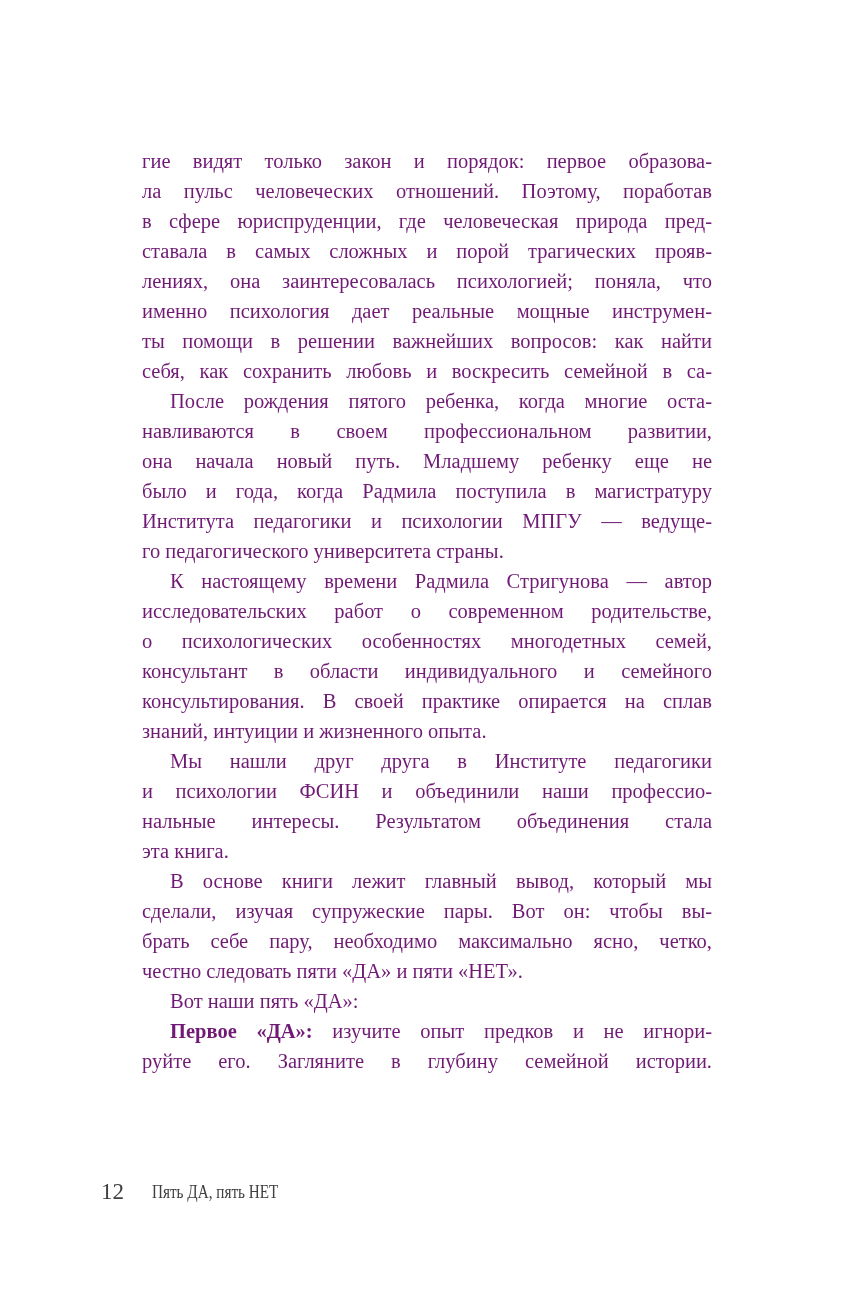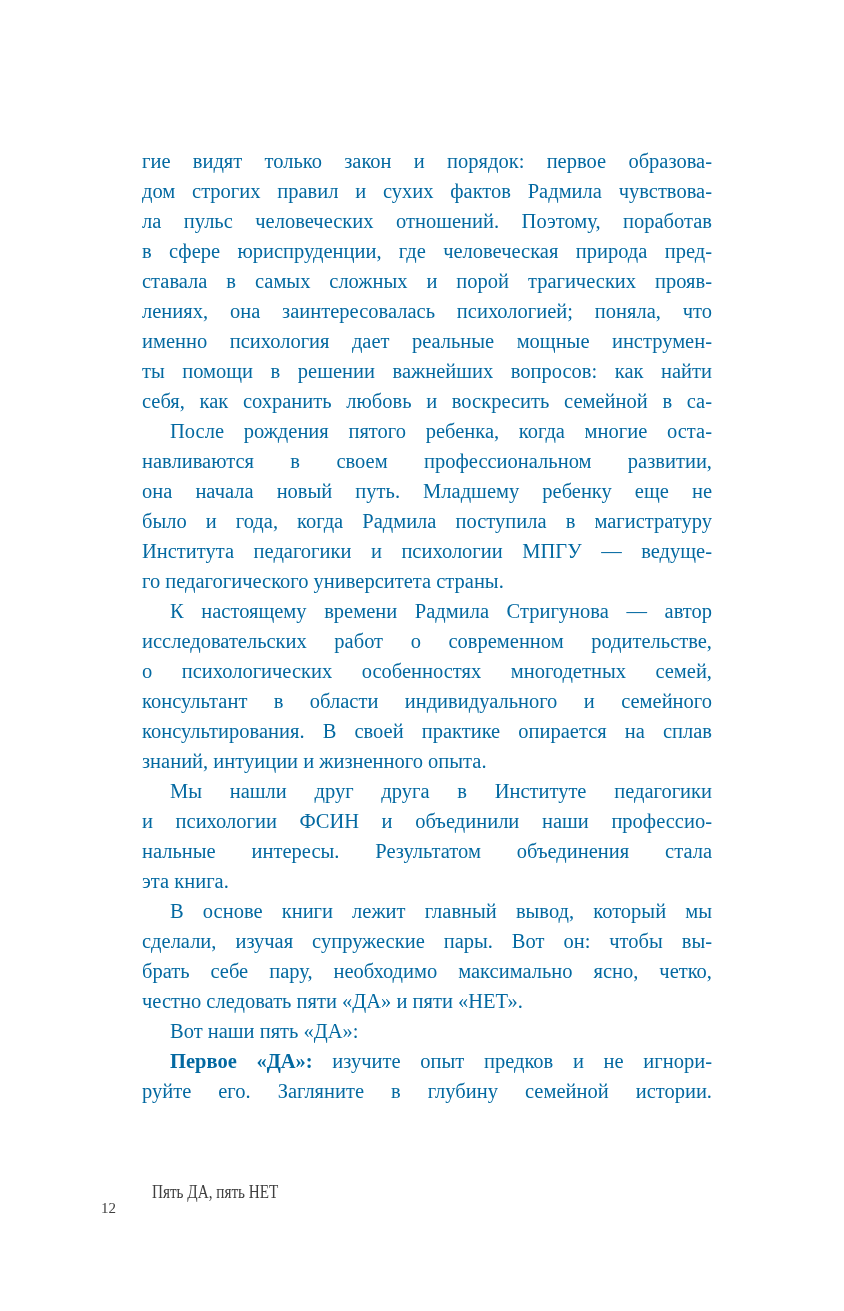--- a/index.html
+++ b/index.html
@@ -13,21 +13,21 @@
     height: 1311px;
     background: #ffffff;
     overflow: hidden;
     font-family: "Liberation Serif", "DejaVu Serif", serif;
   }
   #text-block {
     position: absolute;
     left: 142px;
     top: 146px;
     width: 570px;
-    color: #0369a1;
+    color: #701a75;
     font-size: 20.5px;
   }
   .line {
     height: 30px;
     line-height: 30px;
     text-align: justify;
     text-align-last: justify;
     white-space: normal;
   }
   .line.end {
@@ -43,22 +43,22 @@
     position: absolute;
     left: 0;
     top: 1181px;
     width: 844px;
     height: 24px;
     color: #3f3f3f;
   }
   #page-number {
     position: absolute;
     left: 101px;
-    top: 16px;
-    font-size: 15px;
+    top: 0;
+    font-size: 23px;
     line-height: 22px;
   }
   #running-title {
     position: absolute;
     left: 152px;
     top: 0;
     font-size: 19px;
     line-height: 22px;
     transform: scaleX(0.8);
     transform-origin: 0 50%;
@@ -67,21 +67,20 @@
 </style>
 </head>
 <body>
 
 <div id="book-page">
 
   <div id="text-block">
 
     <div>
       <div class="line">гие видят только закон и порядок: первое образова-</div>
-      <div class="line">дом строгих правил и сухих фактов Радмила чувствова-</div>
       <div class="line">ла пульс человеческих отношений. Поэтому, поработав</div>
       <div class="line">в сфере юриспруденции, где человеческая природа пред-</div>
       <div class="line">ставала в самых сложных и порой трагических прояв-</div>
       <div class="line">лениях, она заинтересовалась психологией; поняла, что</div>
       <div class="line">именно психология дает реальные мощные инструмен-</div>
       <div class="line">ты помощи в решении важнейших вопросов: как найти</div>
       <div class="line">себя, как сохранить любовь и воскресить семейной в са-</div>
     </div>
 
     <div>

